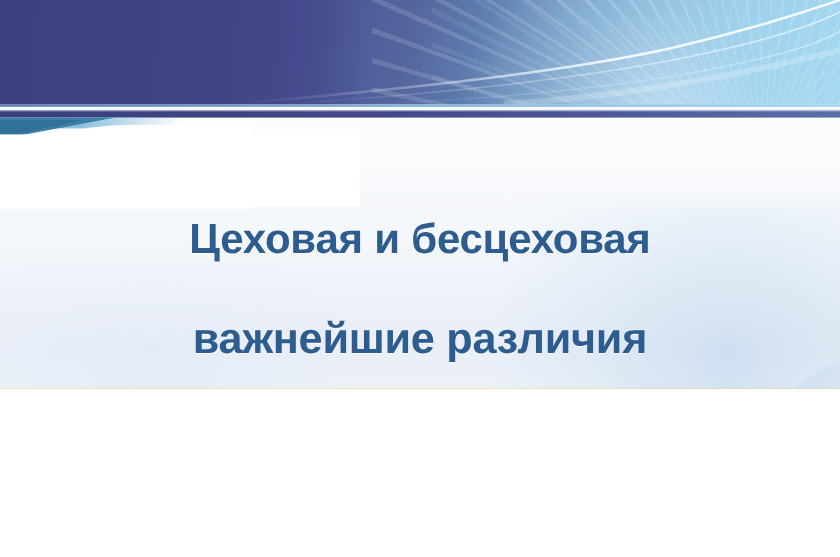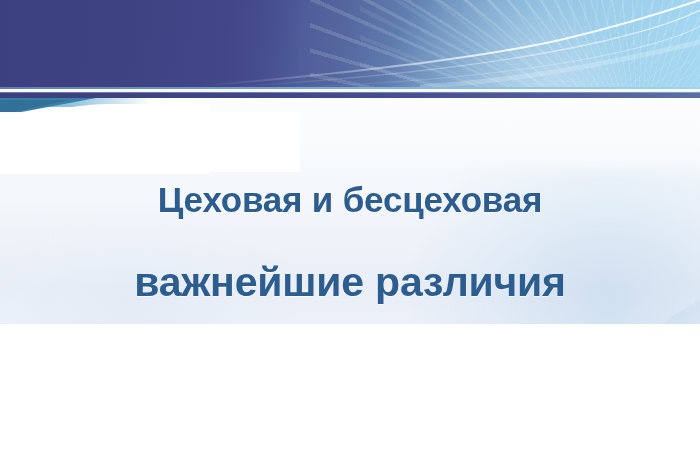--- a/index.html
+++ b/index.html
@@ -202,21 +202,21 @@
     line-height: 44px;
     color: #2d5c8e;
     letter-spacing: -0.2px;
     white-space: nowrap;
     text-shadow: 0 1px 0 rgba(255,255,255,0.75);
   }
   .title-gap { height: 38px; }
   .subtitle-line {
     font-family: "Liberation Sans", sans-serif;
     font-weight: bold;
-    font-size: 41px;
+    font-size: 36px;
     line-height: 44px;
     color: #2d5c8e;
     letter-spacing: -0.2px;
     white-space: nowrap;
     text-shadow: 0 1px 0 rgba(255,255,255,0.75);
   }
 </style>
 </head>
 <body>
 

